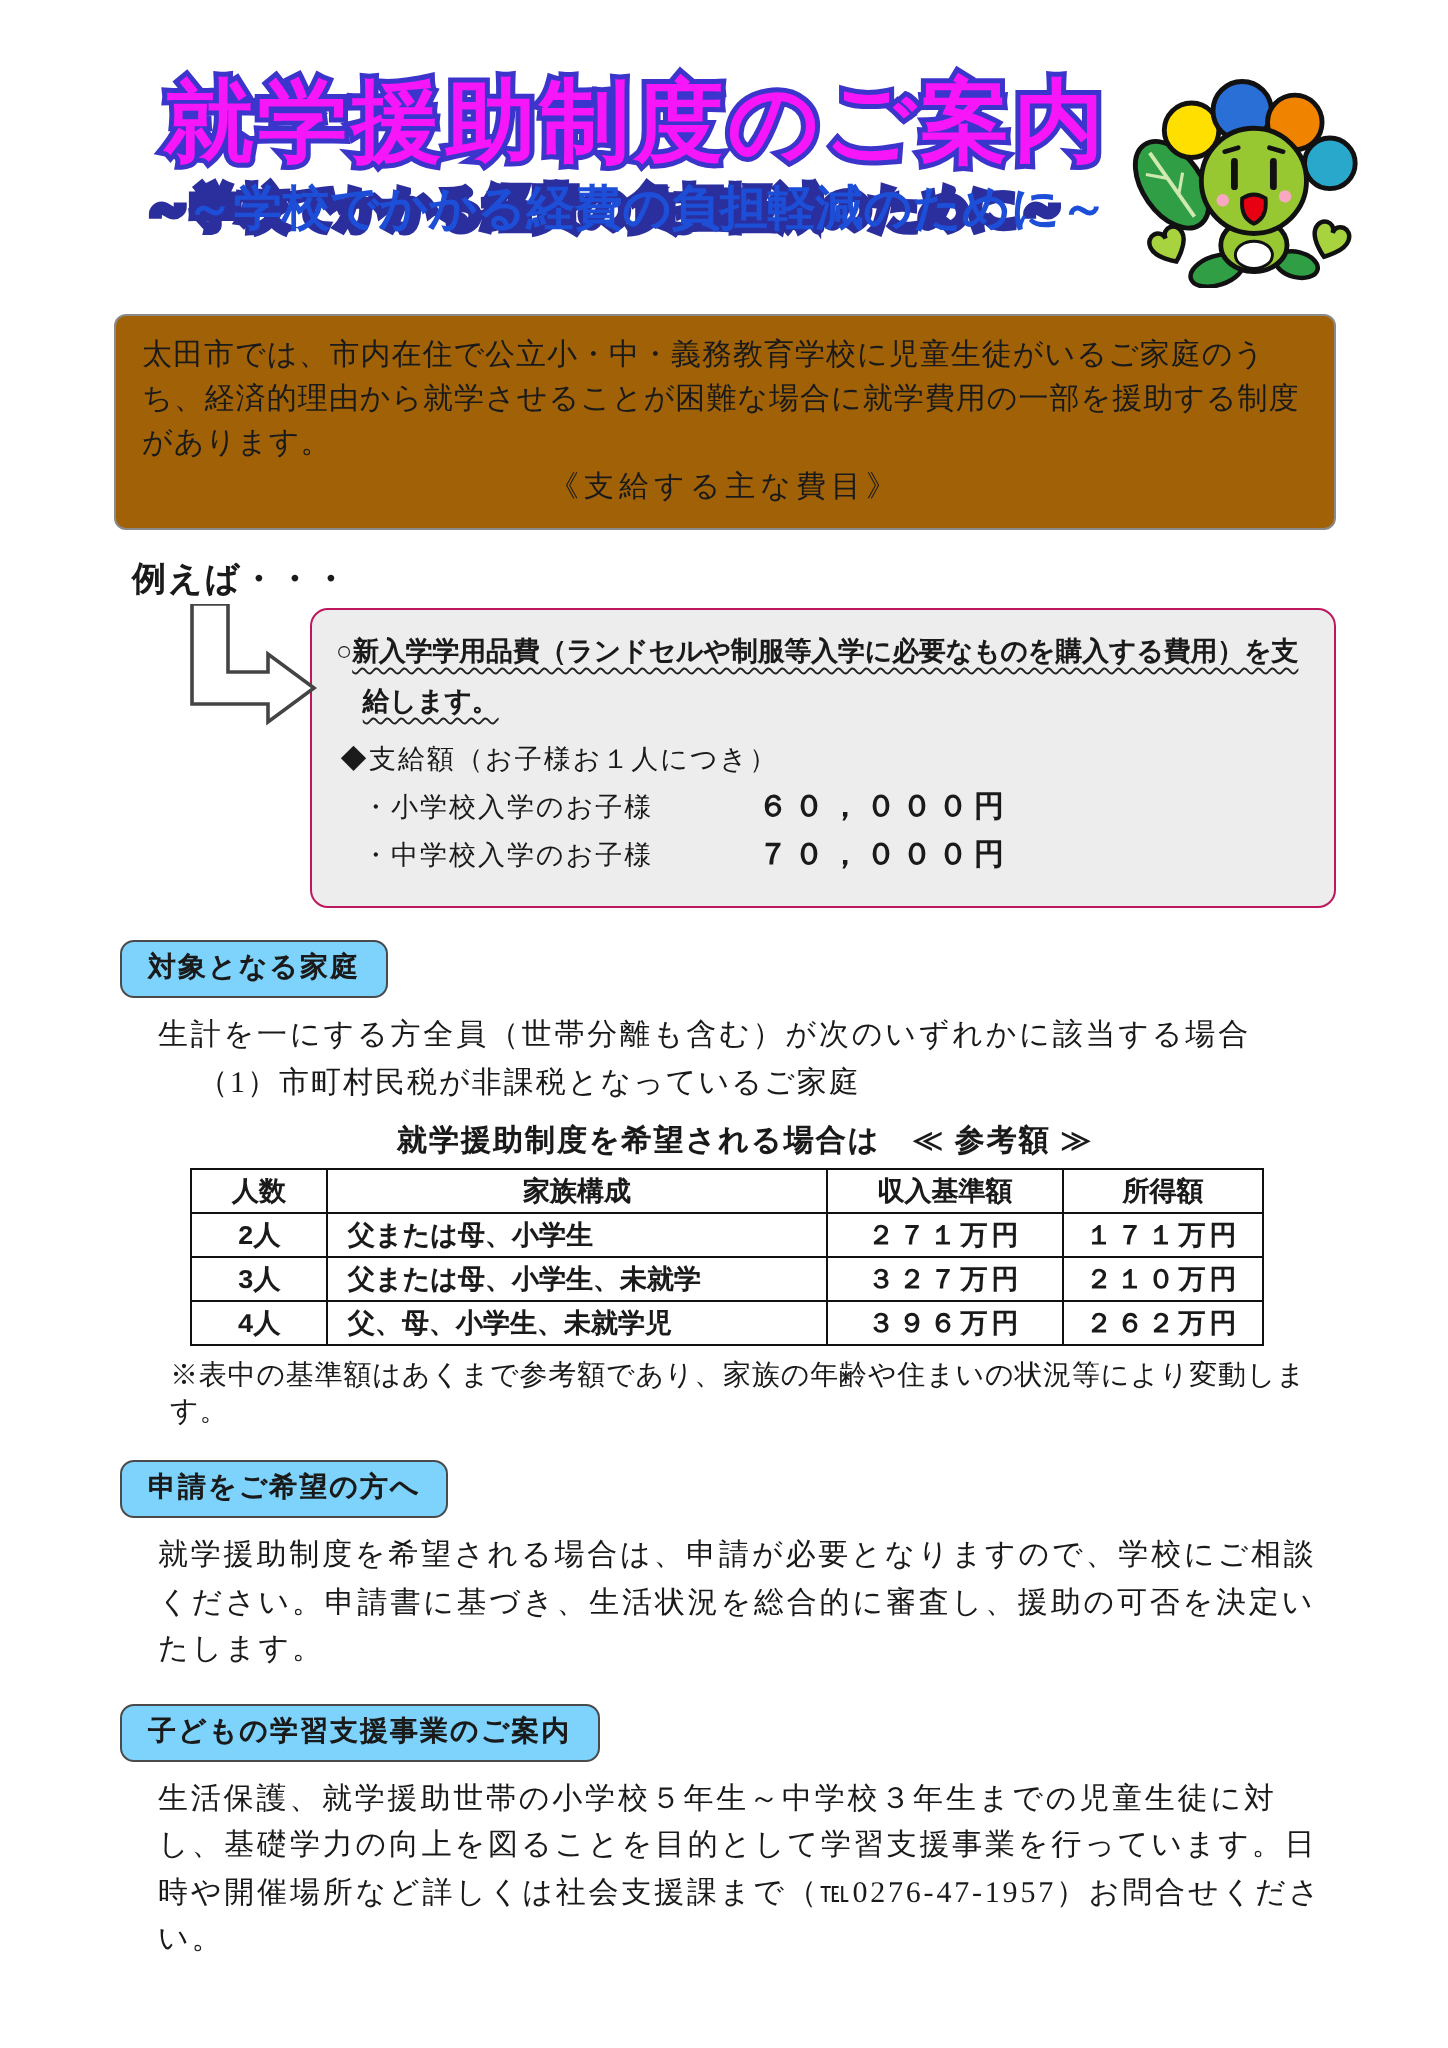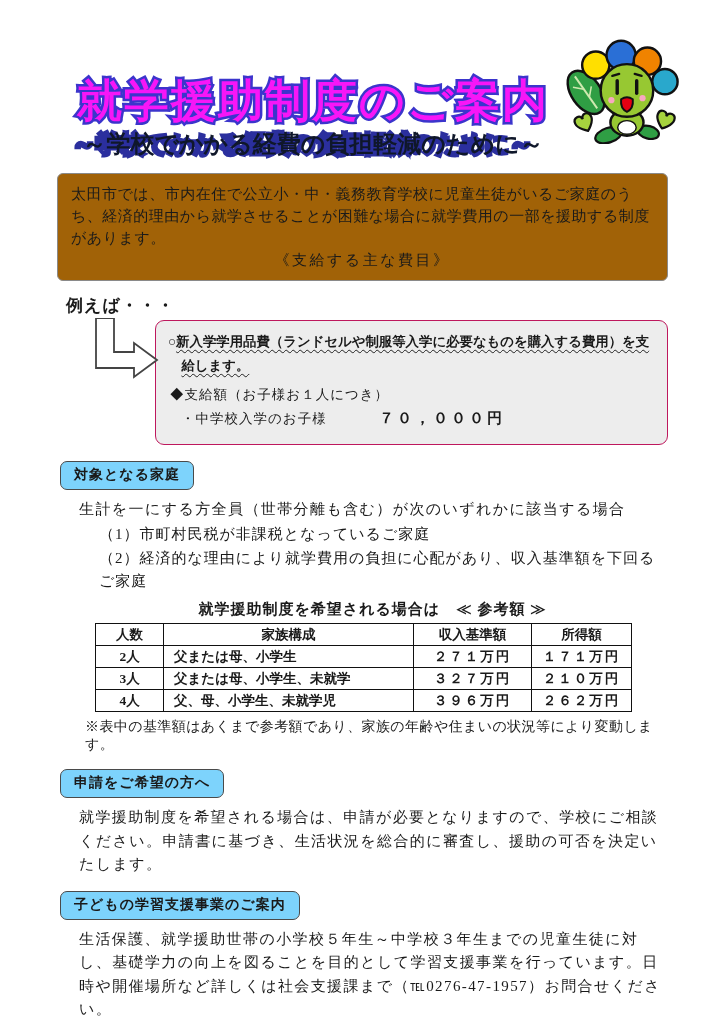--- a/index.html
+++ b/index.html
@@ -3,30 +3,30 @@
 <meta charset="utf-8">
 <style>
   * { margin:0; padding:0; box-sizing:border-box; }
   html,body { background:#ffffff; }
   body { width:724px; height:1024px; overflow:hidden;
          font-family:"Liberation Serif", serif; color:#1a1a1a; }
   .page { position:relative; width:724px; height:1024px; }
 
   
   .header { display:flex; align-items:flex-start; padding:30px 30px 0 72px; }
-  .titles { flex:1; text-align:center; padding-top:6px;margin-top:40px; }
+  .titles { flex:1; text-align:right; padding-top:6px; }
   .outlined { position:relative; display:inline-block;
               font-family:"Liberation Sans", sans-serif; font-weight:bold; }
   .outlined::before { content:attr(data-text); position:absolute; left:0; top:0;
                       z-index:0; color:#3535cc; -webkit-text-stroke:6px #3535cc; }
   .outlined .fill { position:relative; z-index:1; }
   .main-title { font-size:45px; letter-spacing:2px; color:#f716f7; line-height:1.1; }
   .main-title::before { -webkit-text-stroke:5px #3b35cc; color:#3b35cc; }
   .sub-title { display:block; margin-top:2px; font-size:24px; letter-spacing:0px;
-               color:#0f172a; }
+               color:#1d4ed8; }
   .sub-title::before { -webkit-text-stroke:4px #2b2f9e; color:#2b2f9e; }
   .mascot { width:138px; height:112px; flex:0 0 auto; margin-left:2px; margin-top:2px; }
 
   
   .intro-box { margin:13px 56px 0 57px; border:1px solid #8a8a8a; border-radius:6px;
                background:#a16207; padding:9px 13px; font-size:15px;
                letter-spacing:0.5px; line-height:1.47; }
   .intro-center { text-align:center; letter-spacing:2.5px; }
 
   
@@ -52,21 +52,21 @@
               font-family:"Liberation Sans",sans-serif; font-weight:bold;
               font-size:14px; letter-spacing:1px; }
   .para { margin:8px 0 0 22px; font-size:15px; letter-spacing:1.4px; line-height:1.55; }
   .cond { margin:1px 0 0 42px; font-size:15px; letter-spacing:1px; line-height:1.55;font-family:Liberation Serif, serif; }
 
   
   .table-title { text-align:center; margin:7px 0 0 20px;
                  font-family:"Liberation Sans",sans-serif; font-weight:bold;
                  font-size:15px; letter-spacing:1px; }
   table.income { margin:4px auto 0 38px; border-collapse:collapse;
-                 font-family:Liberation Serif, serif; font-weight:bold;
+                 font-family:Liberation Mono, monospace; font-weight:bold;
                  font-size:13.5px; }
   table.income th, table.income td { border:1.4px solid #111; padding:1.5px 6px;
                  text-align:center; background:#fff; }
   table.income .col-count  { width:68px; }
   table.income .col-family { width:250px; }
   table.income .col-income { width:118px; }
   table.income .col-earn   { width:100px; }
   table.income td.family { text-align:left; padding-left:10px; }
   table.income td.num { letter-spacing:2px; }
   .table-note { margin:6px 0 0 28px; font-size:14px; letter-spacing:0.4px; }
@@ -135,31 +135,34 @@
   <div class="example-row">
     <svg class="bent-arrow" width="72" height="64" viewBox="0 0 72 64" xmlns="http://www.w3.org/2000/svg">
       <polygon points="8,0 26,0 26,34 46,34 46,25 69,42 46,59 46,50 8,50" fill="#ffffff" stroke="#444" stroke-width="1.8"></polygon>
     </svg>
     <div class="example-box">
       <div class="example-headline">
         <span>○</span><span class="wavy">新入学学用品費（ランドセルや制服等入学に必要なものを購入する費用）を支給します。</span>
       </div>
       <div class="amount-heading">◆支給額（お子様お１人につき）</div>
       <div class="amount-row">
+        <span class="amount-label">・小学校入学のお子様</span>
+        <span class="amount-value">６０，０００円</span>
+      </div>
+      <div class="amount-row">
         <span class="amount-label">・中学校入学のお子様</span>
         <span class="amount-value">７０，０００円</span>
       </div>
     </div>
   </div>
 
   <div class="section mt16">
     <div class="sec-head">対象となる家庭</div>
     <div class="para">生計を一にする方全員（世帯分離も含む）が次のいずれかに該当する場合</div>
     <div class="cond">（1）市町村民税が非課税となっているご家庭</div>
-    <div class="cond">（2）経済的な理由により就学費用の負担に心配があり、収入基準額を下回るご家庭</div>
 
     <div class="table-title">就学援助制度を希望される場合は　≪ 参考額 ≫</div>
     <table class="income">
       <thead>
         <tr>
           <th class="col-count">人数</th>
           <th class="col-family">家族構成</th>
           <th class="col-income">収入基準額</th>
           <th class="col-earn">所得額</th>
         </tr>

